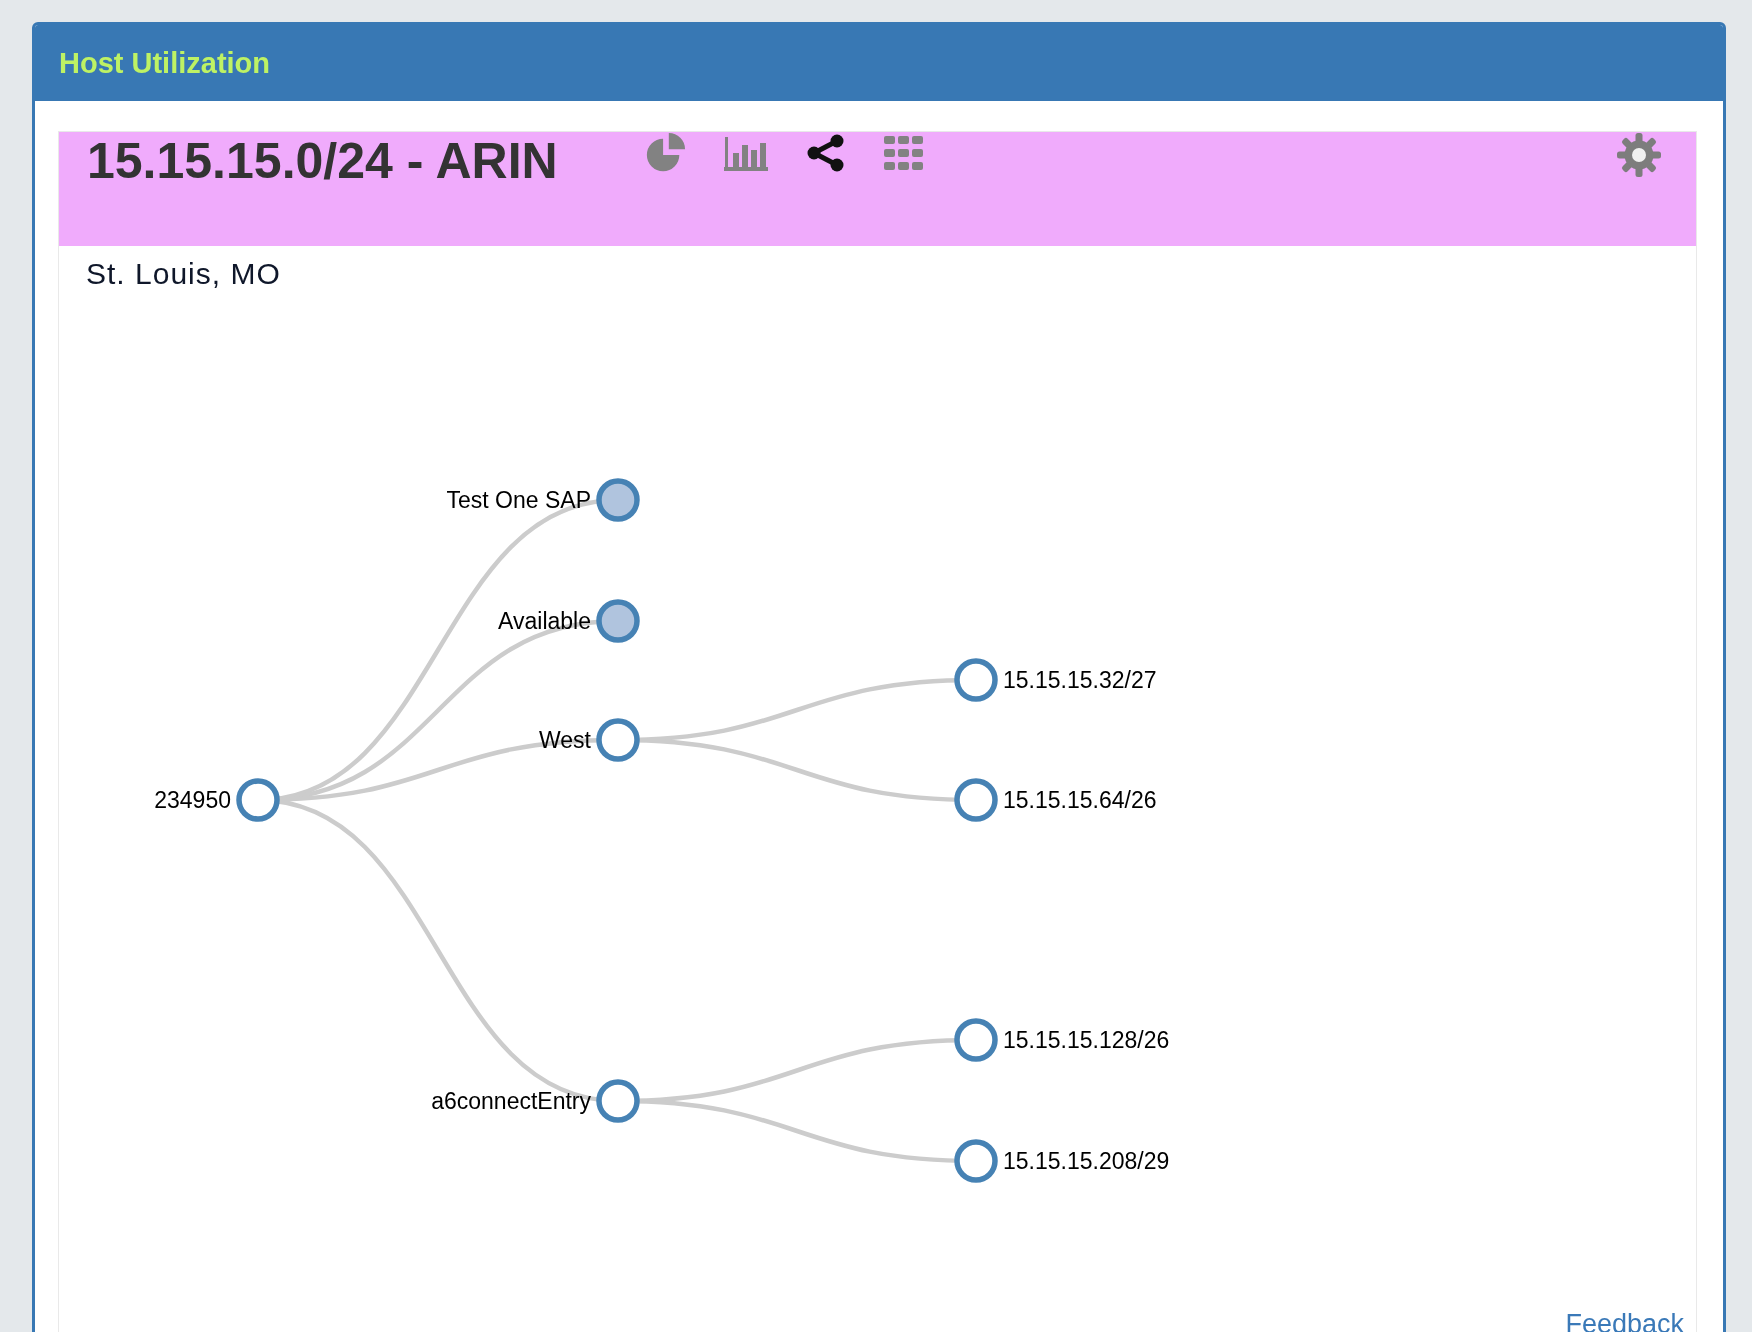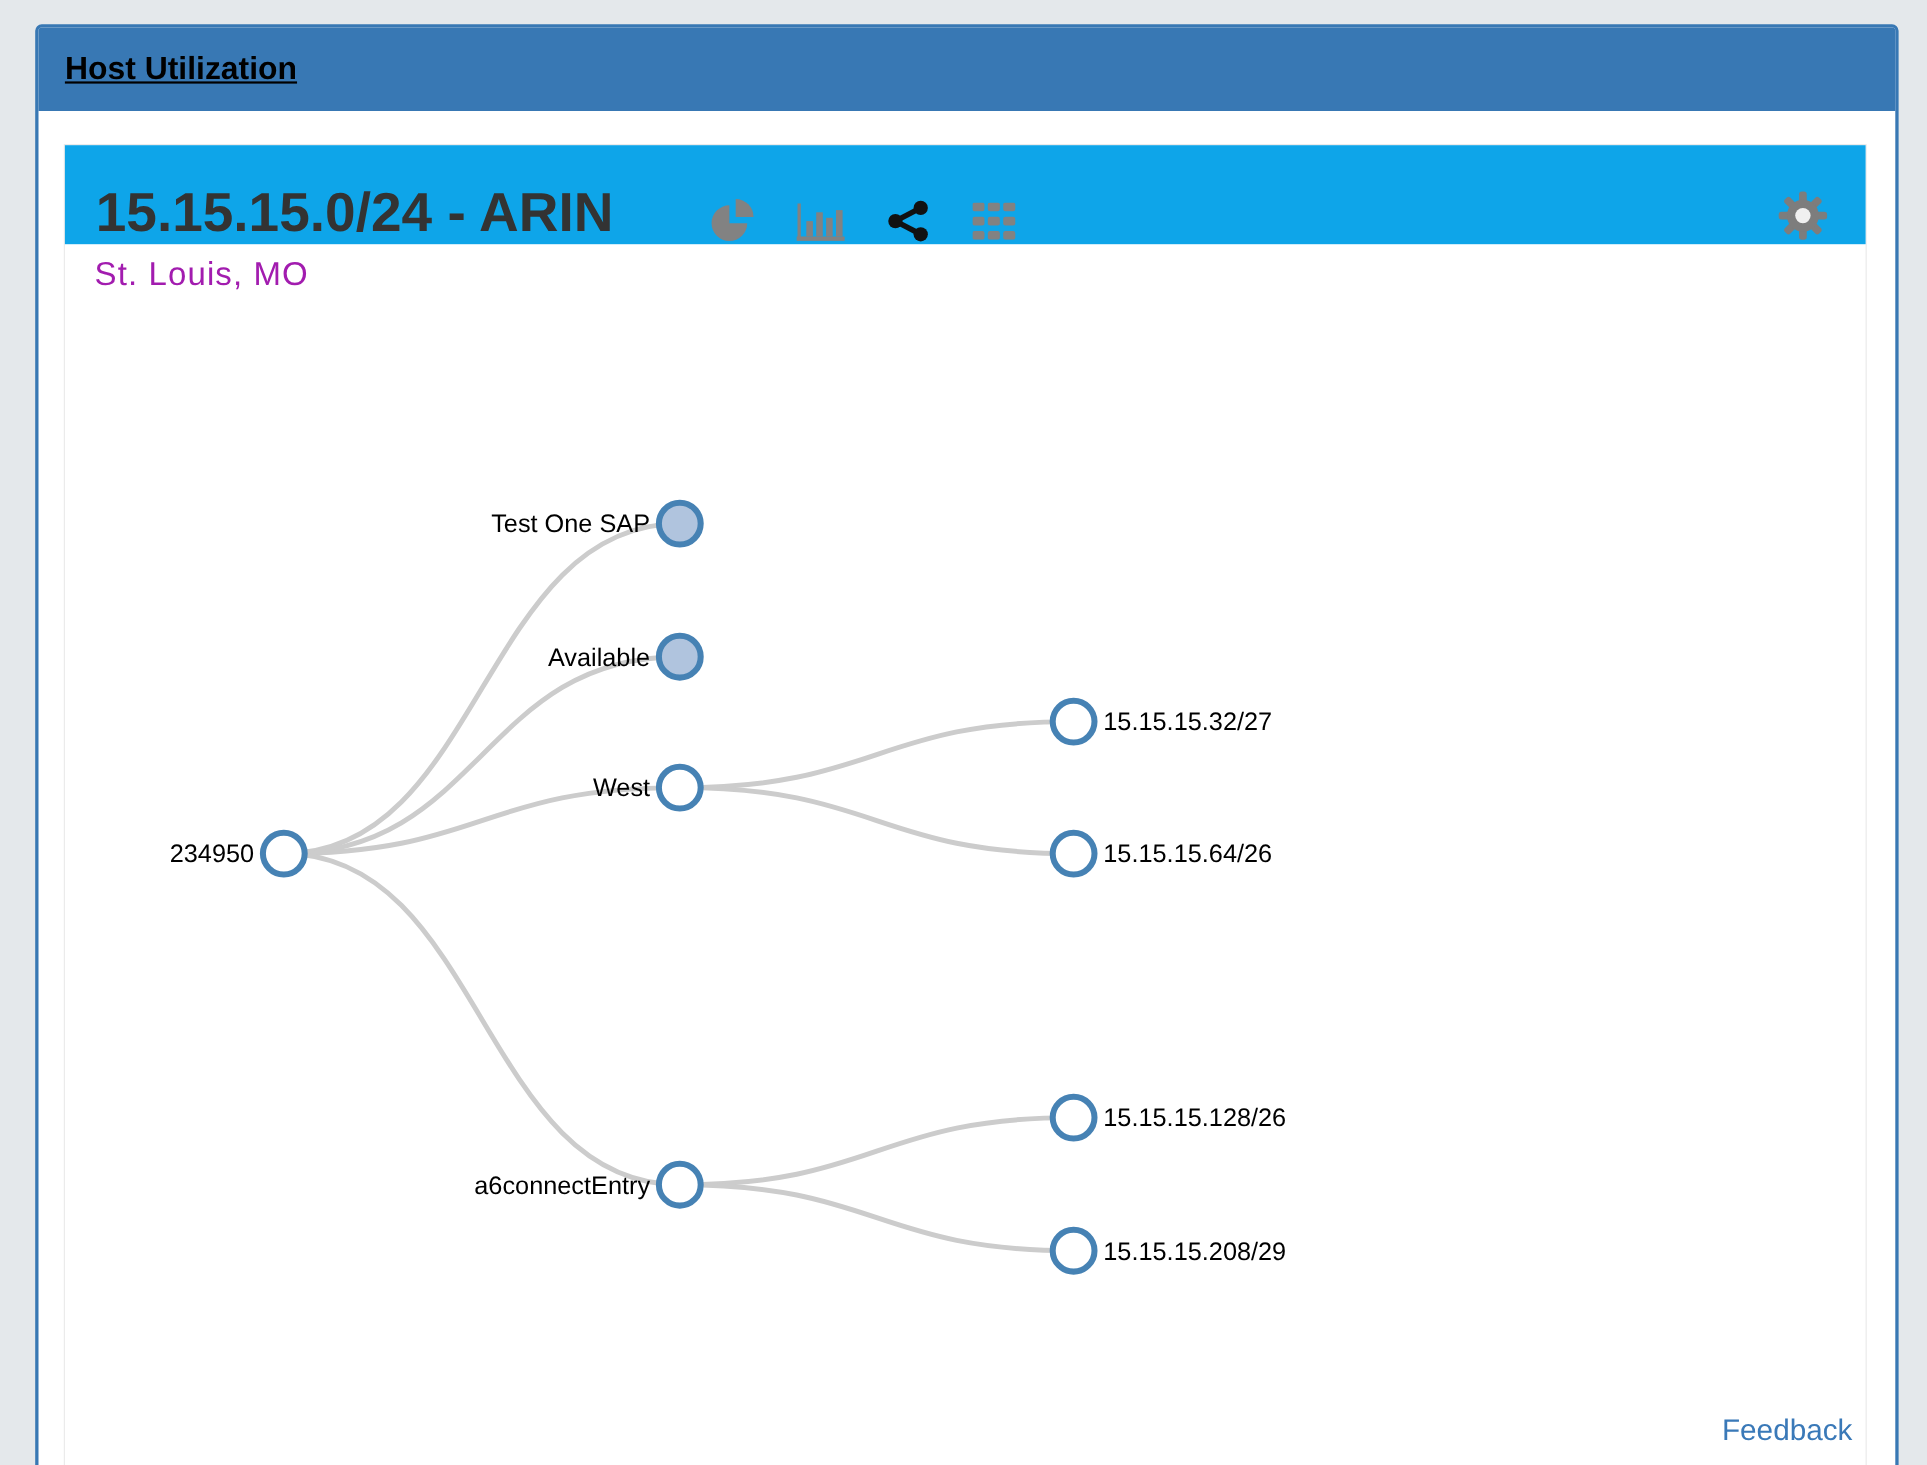--- a/index.html
+++ b/index.html
@@ -9,50 +9,49 @@
     font-family:"Liberation Sans", sans-serif;
   }
   .panel {
     position:absolute; left:32px; top:22px; width:1694px; height:1400px;
     background:#fff;
     border:3px solid #3878b4;
     border-radius:6px;
   }
   .panel-heading {
     height:76px; line-height:76px;
-    background:#3878b4; color:#000000;
+    background:#3878b4; color:#bef264;
     font-size:29px; font-weight:bold;
     padding:0 0 0 24px;
     border-radius:3px 3px 0 0;
-    text-decoration:underline;
   }
   .panel-body { padding:30px 26px 0 23px; }
   .widget {
     border:1px solid #e9e9e9;
     background:#fff;
     height:1204px;
     position:relative;
   }
   .widget-header {
-    height:90px;
-    background:#0ea5e9;
-    display:flex; align-items:flex-end;
+    height:114px;
+    background:#f0abfc;
+    display:flex; align-items:flex-start;
     padding:0 28px;
   }
   .widget-title {
     font-size:50px; font-weight:bold; color:#333;
     white-space:nowrap;
   }
   .toolbar { display:flex; align-items:center; gap:38px; margin-left:86px; }
   .tool-btn { display:flex; align-items:center; justify-content:center; cursor:pointer; background:none; border:none; padding:0; }
   .gear-btn { margin-left:auto; margin-right:6px; cursor:pointer; background:none; border:none; padding:0; }
   .widget-body { position:relative; height:1114px; }
   .location-row { position:relative; z-index:2; padding:11px 0 0 27px; }
   .location-link {
-    font-size:30px; color:#a21caf; text-decoration:none; letter-spacing:1px; cursor:pointer;
+    font-size:30px; color:#0f172a; text-decoration:none; letter-spacing:1px; cursor:pointer;
   }
   #tree-svg { position:absolute; left:0; top:0; z-index:1; }
   #tree-svg text { font-family:"Liberation Sans", sans-serif; }
   .feedback-link {
     position:absolute; right:12px; bottom:20px; z-index:2;
     font-size:27px; color:#3a79b8; text-decoration:none; cursor:pointer;
   }
 </style>
 </head>
 <body>

